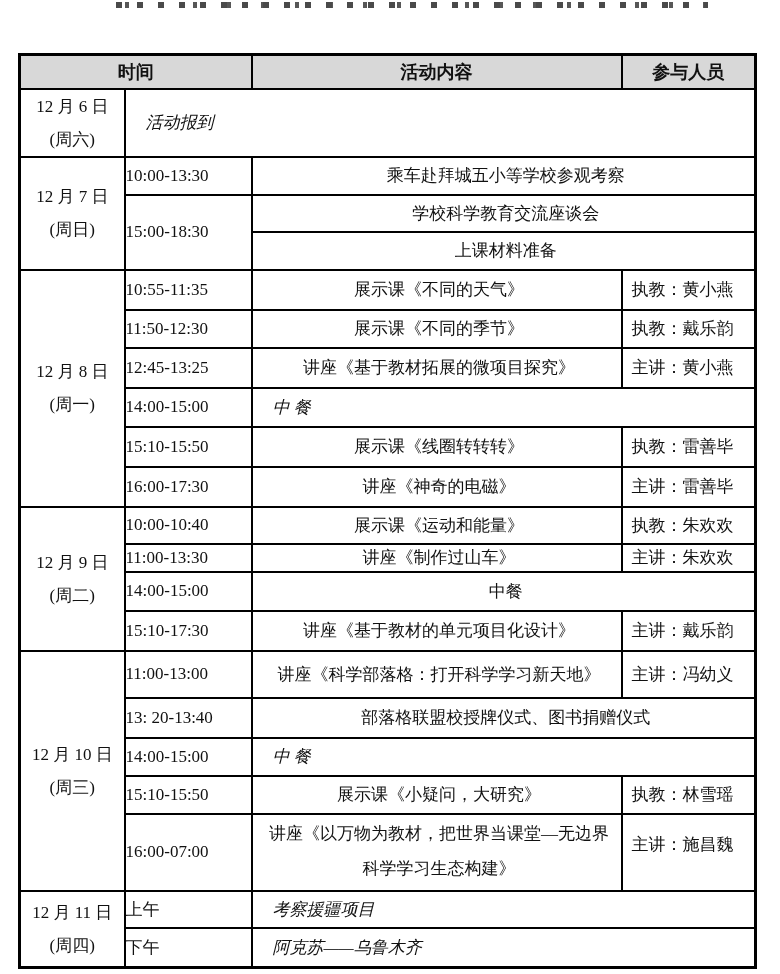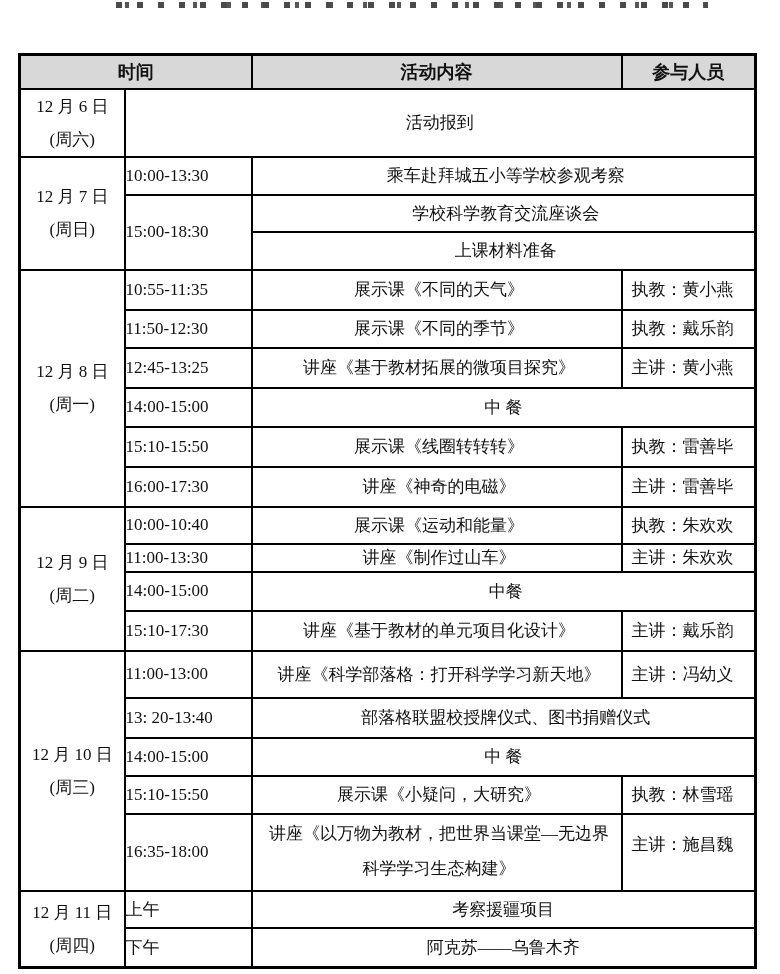--- a/index.html
+++ b/index.html
@@ -23,21 +23,21 @@
   td,th{border:2px solid #000;padding:0;overflow:hidden;}
   th{
     background:#d8d8d8;font-weight:bold;font-size:18px;text-align:center;
     vertical-align:middle;
   }
   td{font-size:17px;vertical-align:middle;background:#fff;}
   .date{ text-align:center;line-height:1.95; }
   .date span{display:block;}
   .time{ text-align:left; }
   .act{ text-align:center;padding-left:11px;padding-right:6px; }
-  .act-center{ text-align:center;padding-left:4px;padding-right:4px; }
+  .act-center{ text-align:left;padding-left:20px;padding-right:4px;font-style:italic; }
   .who{ text-align:left;padding-left:9px;padding-right:2px; }
   .who-top{ vertical-align:top;padding-top:18px; }
   .tall-lines{ line-height:2.05; }
   
   .h34{height:34px}.h37{height:37px}.h38{height:38px}
   .h39{height:39px}.h40{height:40px}.h44{height:28px}.h47{height:47px}
   .h76{height:60px}.h77{height:77px}
 </style>
 </head>
 <body>
@@ -156,21 +156,21 @@
   <tr class="h38">
     <td class="time">14:00-15:00</td>
     <td colspan="2" class="act-center">中 餐</td>
   </tr>
   <tr class="h38">
     <td class="time">15:10-15:50</td>
     <td class="act">展示课《小疑问，大研究》</td>
     <td class="who">执教：林雪瑶</td>
   </tr>
   <tr class="h77">
-    <td class="time">16:35-18:00</td>
+    <td class="time">16:00-07:00</td>
     <td class="act tall-lines">讲座《以万物为教材，把世界当课堂—无边界科学学习生态构建》</td>
     <td class="who who-top">主讲：施昌魏</td>
   </tr>
 
   <tr class="h37">
     <td class="date" rowspan="2">
       <span>12 月 11 日</span>
       <span>(周四)</span>
     </td>
     <td class="time">上午</td>

